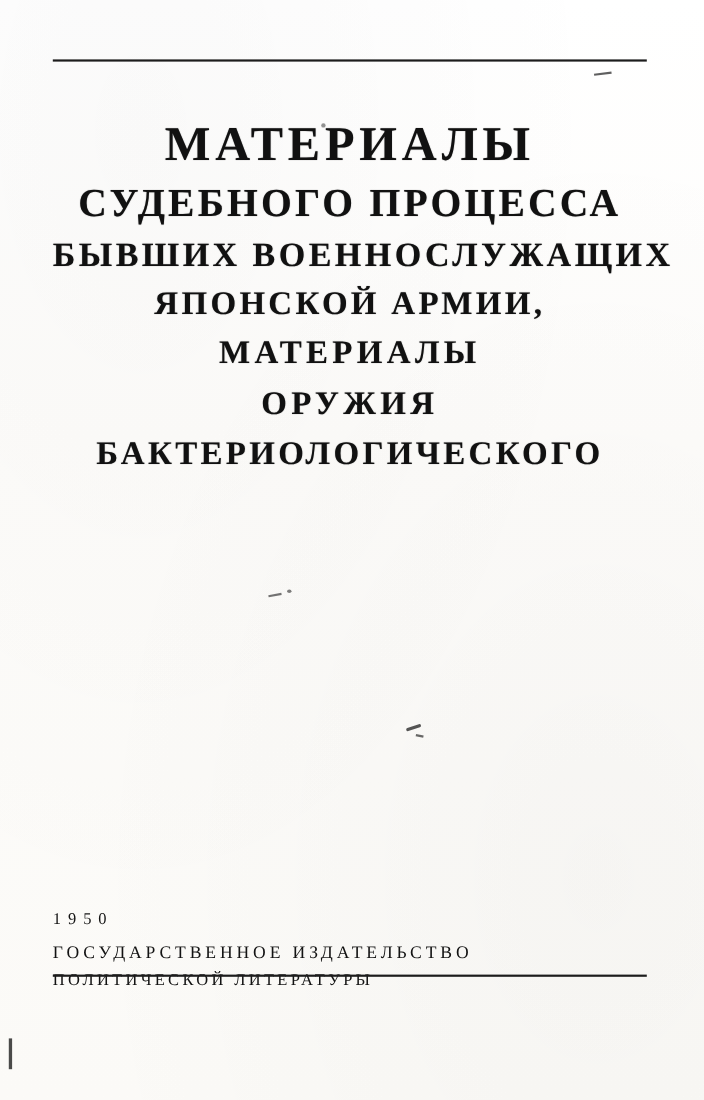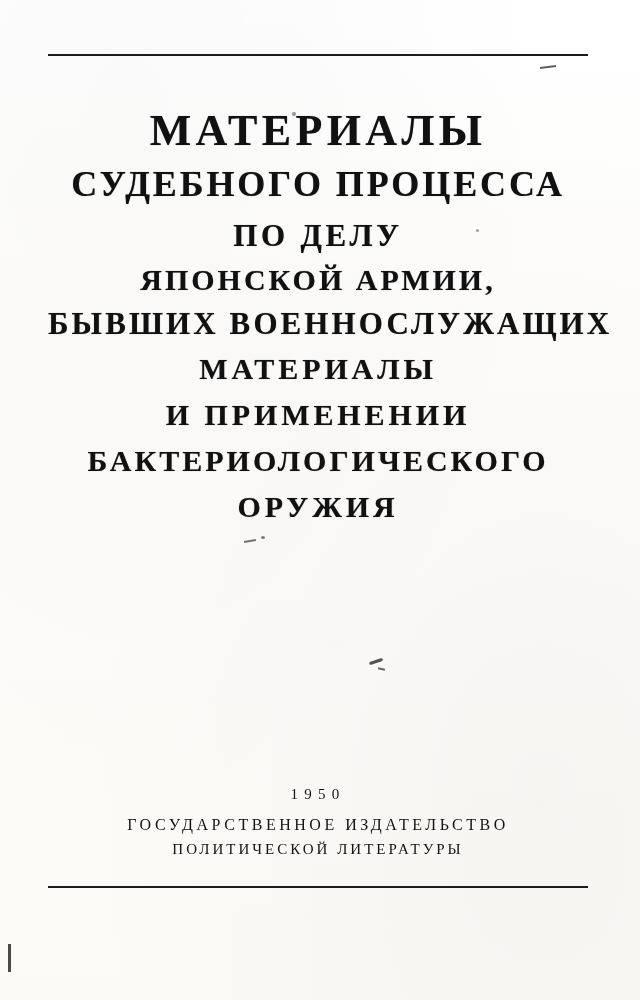--- a/index.html
+++ b/index.html
@@ -90,23 +90,23 @@
   .tline.l5 { font-size: 30px; line-height: 44px; letter-spacing: 0.10em; }
   .tline.l6 { font-size: 30px; line-height: 46px; letter-spacing: 0.13em; }
   .tline.l7 { font-size: 30px; line-height: 46px; letter-spacing: 0.13em; }
   .tline.l8 { font-size: 30px; line-height: 46px; letter-spacing: 0.13em; }
   .tline.l9 { font-size: 30px; line-height: 46px; letter-spacing: 0.10em; }
   .tline.l10 { font-size: 30px; line-height: 46px; letter-spacing: 0.13em; }
 
   .imprint {
     position: absolute;
     left: 0;
-    top: 786px;
+    top: 828px;
     width: 540px;
-    text-align: center;
+    text-align: left;
   }
   .imprint .year {
     display: block;
     font-family: "Liberation Serif", serif;
     font-size: 15px;
     letter-spacing: 0.42em;
     color: #131313;
     margin-bottom: 10px;
   }
   .imprint .pub-line {
@@ -129,27 +129,25 @@
 
     <div class="rule top"></div>
 
     <div class="mark m1"></div>
     <div class="mark m7"></div>
     <div class="mark m8"></div>
 
     <div class="title-block">
       <span class="tline l1">МАТЕРИАЛЫ</span>
       <span class="tline l2">СУДЕБНОГО ПРОЦЕССА</span>
-      <span class="tline l3">ПО ДЕЛУ</span>
+      <span class="tline l4">БЫВШИХ ВОЕННОСЛУЖАЩИХ</span>
       <span class="tline l5">ЯПОНСКОЙ АРМИИ,</span>
-      <span class="tline l4">БЫВШИХ ВОЕННОСЛУЖАЩИХ</span>
       <span class="tline l6">МАТЕРИАЛЫ</span>
-      <span class="tline l8">И ПРИМЕНЕНИИ</span>
+      <span class="tline l10">ОРУЖИЯ</span>
       <span class="tline l9">БАКТЕРИОЛОГИЧЕСКОГО</span>
-      <span class="tline l10">ОРУЖИЯ</span>
     </div>
 
     <div class="mark m4"></div>
     <div class="mark m5"></div>
     <div class="mark m2"></div>
     <div class="mark m3"></div>
 
     <div class="imprint">
       <span class="year">1950</span>
       <span class="pub-line">ГОСУДАРСТВЕННОЕ ИЗДАТЕЛЬСТВО</span>

